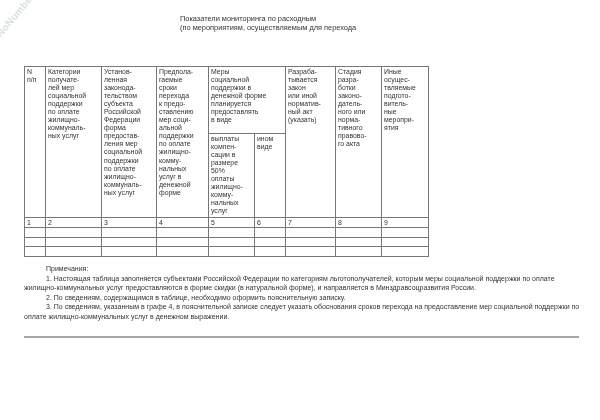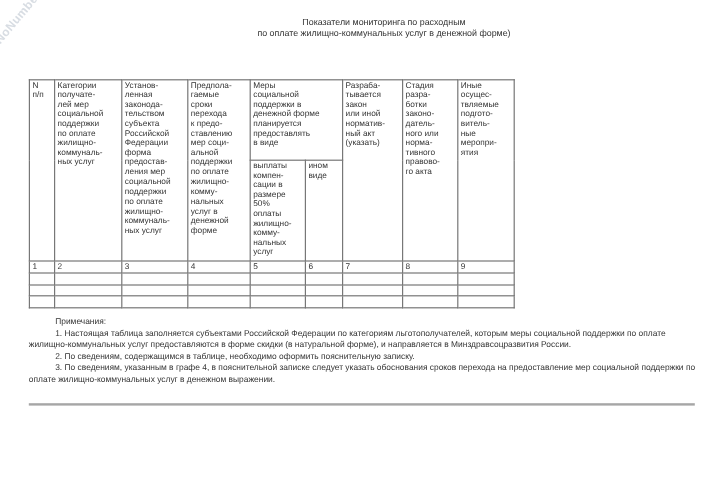--- a/index.html
+++ b/index.html
@@ -1,21 +1,21 @@
 <!DOCTYPE html>
 <html><head>
 <meta charset="utf-8">
 <style>
   html, body { margin: 0; padding: 0; background: #ffffff; }
   body { width: 600px; height: 420px; position: relative; overflow: hidden;
          font-family: "Liberation Sans", sans-serif; color: #222; }
   .watermark { position: absolute; left: -6px; top: 32px; transform: rotate(-50deg);
                font-size: 10px; font-weight: bold; color: #d8dde3; letter-spacing: 0.3px;
                white-space: nowrap; transform-origin: left top; }
-  .title { position: absolute; left: 180px; top: 14px; width: 280px; text-align: center;
+  .title { position: absolute; left: 180px; top: 14px; width: 280px; 
            font-size: 7.4px; line-height: 9.2px; color: #333; }
   .title div { white-space: nowrap; }
   table.mon { position: absolute; left: 24px; top: 66px; border-collapse: collapse;
               font-size: 6.9px; line-height: 8.05px; color: #333; }
   table.mon td { border: 1px solid #777; vertical-align: top; padding: 1px 2px 0 2px;
                  box-sizing: border-box; }
   table.mon td.ml { white-space: pre-line; }
   .h1 td { height: 67px; }
   .h2 td { height: 84px; }
   .nums td { height: 9px; line-height: 8px; padding-top: 0; }
@@ -27,21 +27,21 @@
   .rule { position: absolute; left: 24px; top: 336px; width: 555px; height: 2px;
           background: #a6a6a6; }
 </style>
 </head>
 <body>
 
 <div class="watermark">NoNumber.ru</div>
 
 <div class="title">
   <div>Показатели мониторинга по расходным</div>
-  <div>по оплате жилищно-коммунальных услуг в денежной форме)</div>
+  <div>(по мероприятиям, осуществляемым для перехода</div>
 </div>
 
 <table class="mon">
   <colgroup>
     <col style="width:21px">
       <col style="width:56px">
       <col style="width:55px">
       <col style="width:52px">
     <col style="width:46px">
       <col style="width:31px">

